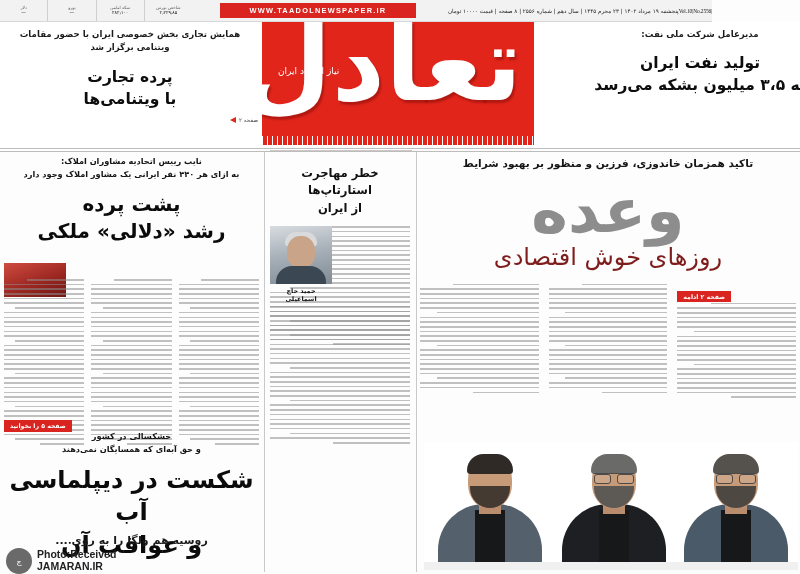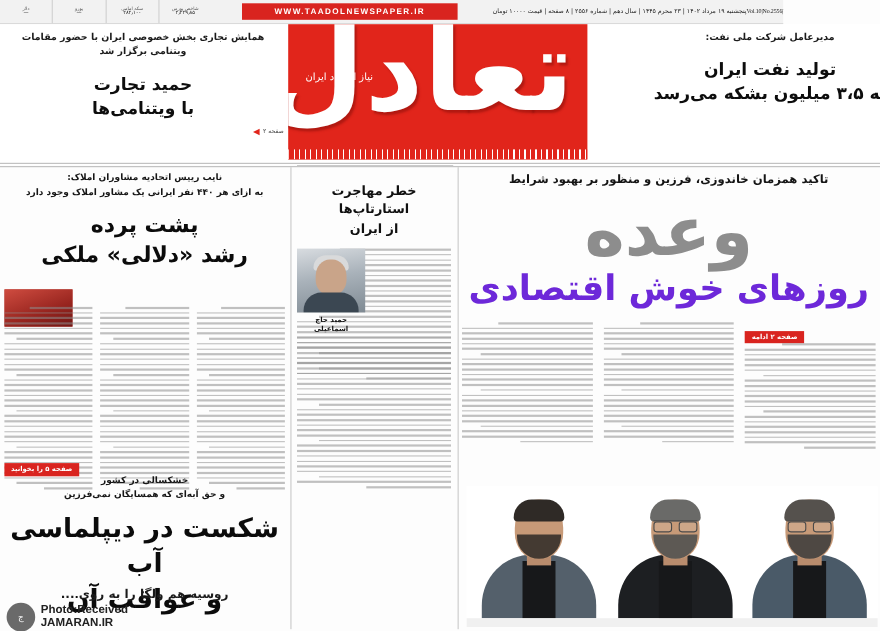--- a/index.html
+++ b/index.html
@@ -362,23 +362,23 @@
     text-align: center;
     font-size: 62px;
     font-weight: bold;
     color: #8d8d8d;
     line-height: 1.02;
     letter-spacing: -1px;
   }
   .mc-head2 {
     margin-top: 2px;
     text-align: center;
-    font-size: 32px;
-    font-weight: bold;
-    color: #6d28d9;
+    font-size: 24px;
+    font-weight: normal;
+    color: #7f1d1d;
     line-height: 1.15;
     letter-spacing: -1px;
   }
   .mc-body {
     margin-top: 12px;
     display: flex; flex-direction: row-reverse;
     gap: 10px;
   }
   .mc-body .tcol { flex: 1 1 0; position: relative; }
   .cont-badge {
@@ -522,21 +522,21 @@
       <span class="fa">پنجشنبه ۱۹ مرداد ۱۴۰۲ | ۲۳ محرم ۱۴۴۵ | سال دهم | شماره ۲۵۵۶ | ۸ صفحه | قیمت ۱۰۰۰۰ تومان</span>
       <span class="lat">Vol.10|No.2556|Thu, Aug 10, 2023|</span>
     </div>
   </div>
 
   <div class="masthead-band">
 
     <div class="teaser left">
       <div class="kicker">همایش تجاری بخش خصوصی ایران با حضور مقامات ویتنامی برگزار شد</div>
       <div class="main">
-        <div>حمید تجارت</div>
+        <div>پرده تجارت</div>
         <div>با ویتنامی‌ها</div>
       </div>
       <div class="pageref">
         <span class="pg-arrow"></span>
         <span class="pg-text">صفحه ۲</span>
       </div>
     </div>
 
     <div class="logo-box">
       <div class="logo-word">تعادل</div>
@@ -695,21 +695,21 @@
     </div>
 
     <div style="position:absolute; top:258px; left:0; width:255px; text-align:left;">
       <span class="badge-red">صفحه ۵ را بخوانید</span>
     </div>
   </div>
 
   <div class="lc2">
     <div class="lc2-kicker">
       <div>خشکسالی در کشور</div>
-      <div>و حق آبه‌ای که همسایگان نمی‌فرزین</div>
+      <div>و حق آبه‌ای که همسایگان نمی‌دهند</div>
     </div>
     <div class="lc2-head">
       <div>شکست در دیپلماسی آب</div>
       <div>و عواقب آن</div>
     </div>
     <div style="position:absolute; top:104px; left:0; width:255px; text-align:center;
                 font-size:11px; font-weight:bold; color:#1a1a1a;">روسیه هم ولگا را به روی ...</div>
   </div>
 
   <div class="watermark">

